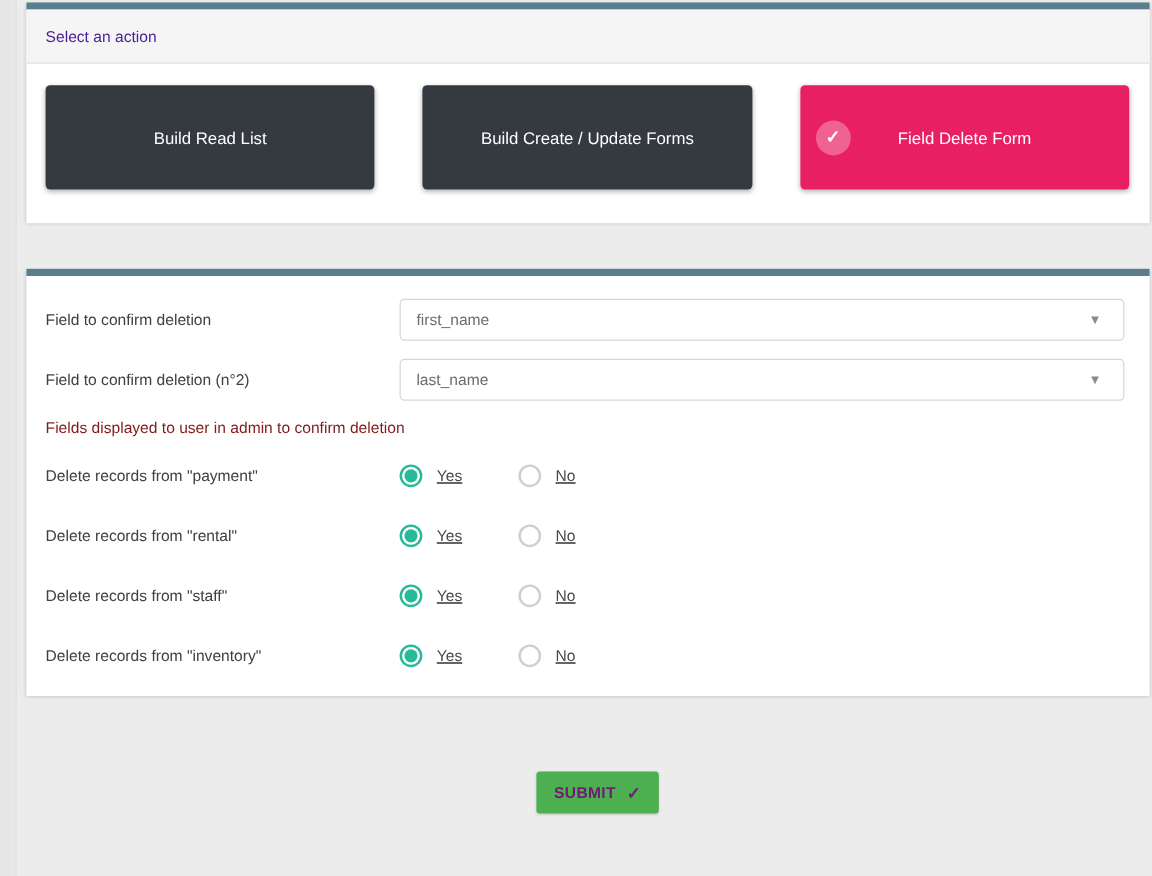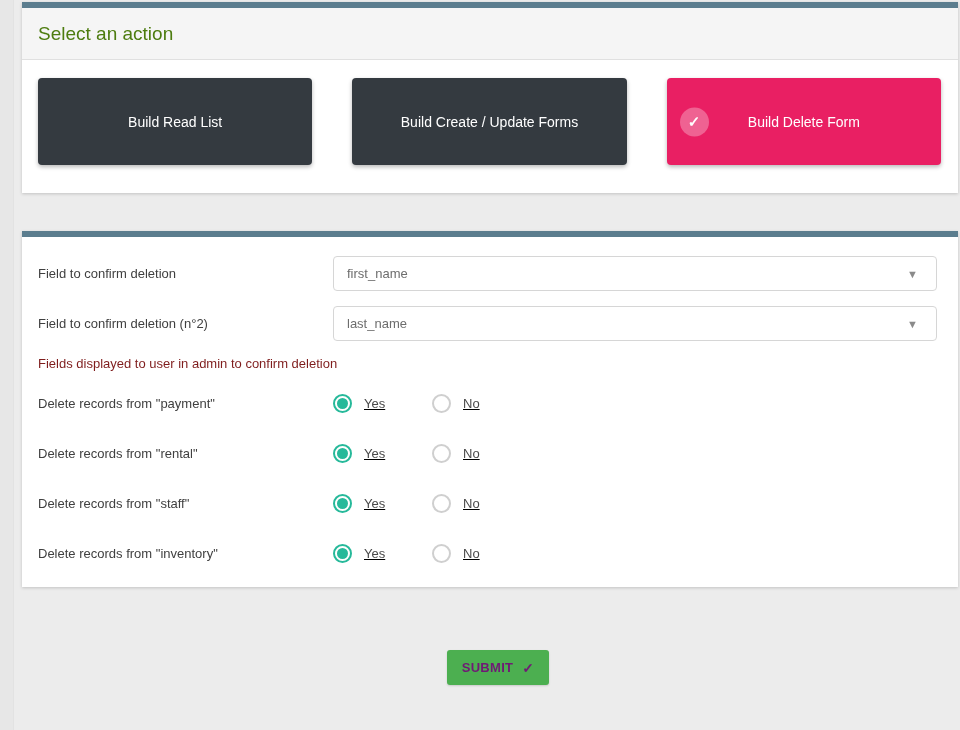--- a/index.html
+++ b/index.html
@@ -21,22 +21,22 @@
     border-top:6px solid #5b7d8e;
     box-shadow:0 1px 3px rgba(0,0,0,0.18);
   }
   .panel-action { margin-top:2px; }
   .panel-options { margin-top:38px; }
 
   .panel-header {
     background:#f5f5f5;
     border-bottom:1px solid #e0e0e0;
     padding:15px 16px 14px 16px;
-    font-size:19px;
-    color:#4d7c0f;
+    font-size:13px;
+    color:#4c1d95;
   }
 
   
   .actions {
     padding:18px 17px 28px 16px;
     display:flex;
     gap:40px;
   }
   .action-btn {
     position:relative;
@@ -159,21 +159,21 @@
       <button class="action-btn">
         <span>Build Read List</span>
       </button>
       <button class="action-btn">
         <span>Build Create / Update Forms</span>
       </button>
       <button class="action-btn selected">
         <span class="check-badge">
           <span>✓</span>
         </span>
-        <span>Build Delete Form</span>
+        <span>Field Delete Form</span>
       </button>
     </div>
   </section>
 
   <section class="panel panel-options">
     <div class="options-body">
 
       <div class="form-row select-row">
         <div class="form-label">Field to confirm deletion</div>
         <div class="select">

